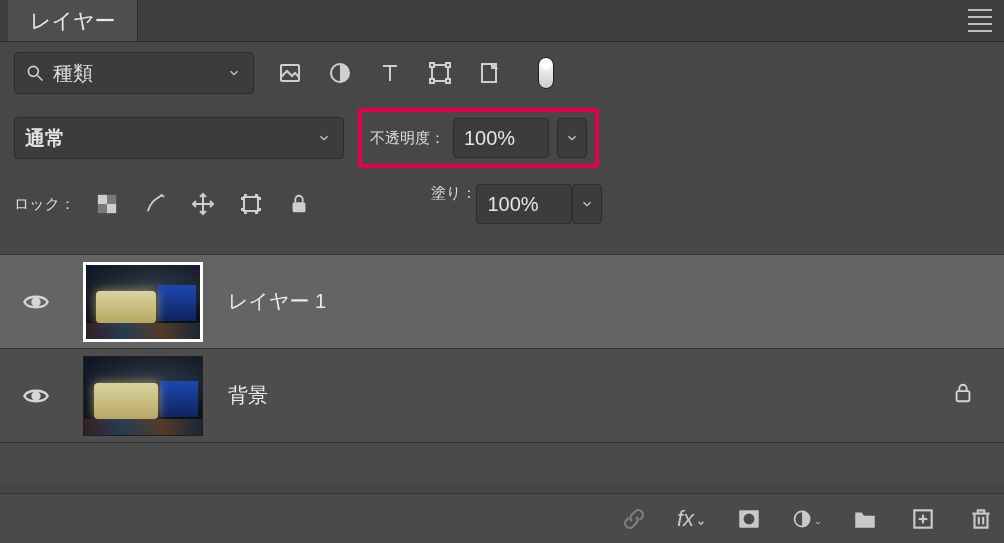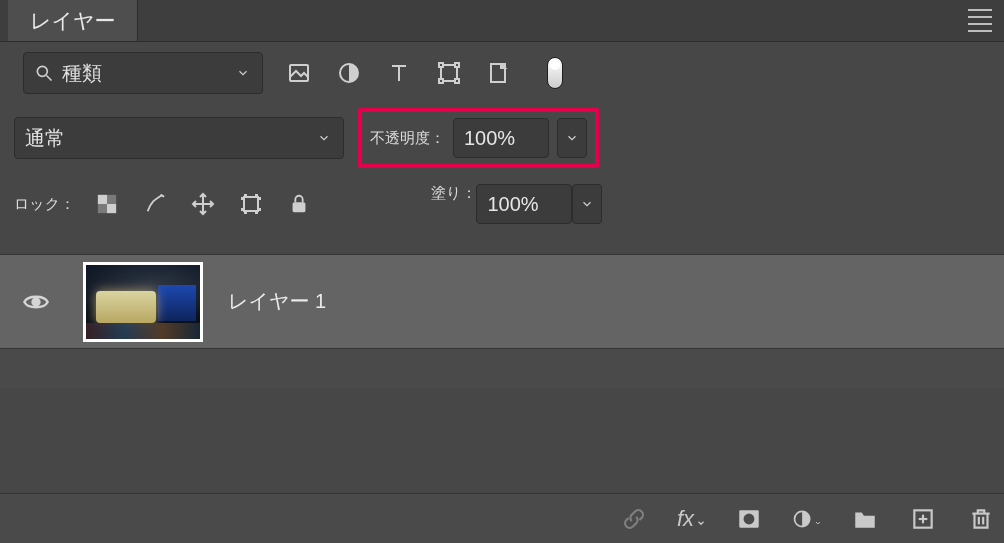--- a/index.html
+++ b/index.html
@@ -49,22 +49,22 @@
     border: 1px solid #2c2c2c;
     border-radius: 4px;
     display: flex;
     align-items: center;
     padding: 0 10px;
     font-size: 20px;
     color: #e2e2e2;
     position: relative;
     cursor: pointer;
   }
-  .select.search { width: 240px; margin-left: 9px; }
-  .select.blend { width: 330px; }
+  .select.search { width: 240px; }
+  .select.blend { width: 330px; font-weight: bold; }
   .chevron {
     margin-left: auto;
     display: inline-flex; align-items:center; justify-content:center;
     width: 18px;
   }
 
   .icon-strip { display:flex; align-items:center; gap:22px; margin-left:8px; }
   .filter-icon { width:28px; height:28px; display:flex; align-items:center; justify-content:center; color:#c9c9c9; cursor:pointer; }
 
   .value-group {
@@ -353,20 +353,44 @@
     <div class="thumb sel">
       <div class="sky"></div>
         <div class="bld"></div>
         <div class="ship"></div>
         <div class="water"></div>
     </div>
     <span class="layer-name">レイヤー 1</span>
     <div class="spacer"></div>
   </div>
 
+  <div class="layer">
+    <div class="vis-col">
+      <div class="eye">
+        <svg width="28" height="28" viewBox="0 0 24 24" fill="none" stroke="#d6d6d6" stroke-width="2">
+            <path d="M2 12 C5 6 19 6 22 12 C19 18 5 18 2 12 Z"></path>
+            <circle cx="12" cy="12" r="3" fill="#d6d6d6"></circle>
+          </svg>
+      </div>
+    </div>
+    <div class="thumb">
+      <div class="sky"></div>
+        <div class="bld"></div>
+        <div class="ship"></div>
+        <div class="water"></div>
+    </div>
+    <span class="layer-name">背景</span>
+    <div class="spacer"></div>
+    <div class="lock-indicator">
+      <svg width="22" height="22" viewBox="0 0 24 24" fill="none" stroke="#d6d6d6" stroke-width="2">
+          <rect x="5" y="10" width="14" height="11" rx="2"></rect>
+          <path d="M8 10 V7 a4 4 0 0 1 8 0 V10"></path>
+        </svg>
+    </div>
+  </div>
 
   <div style="height:40px; border-top:1px solid #343434; background:#4a4a4a;"></div>
 </div>
 
 <div class="footer">
   <div class="ficon disabled">
     <svg width="26" height="26" viewBox="0 0 24 24" fill="none" stroke="currentColor" stroke-width="2">
         <path d="M10 14 a4 4 0 0 1 0-6 l3-3 a4 4 0 0 1 6 6 l-2 2"></path>
         <path d="M14 10 a4 4 0 0 1 0 6 l-3 3 a4 4 0 0 1-6-6 l2-2"></path>
       </svg>

